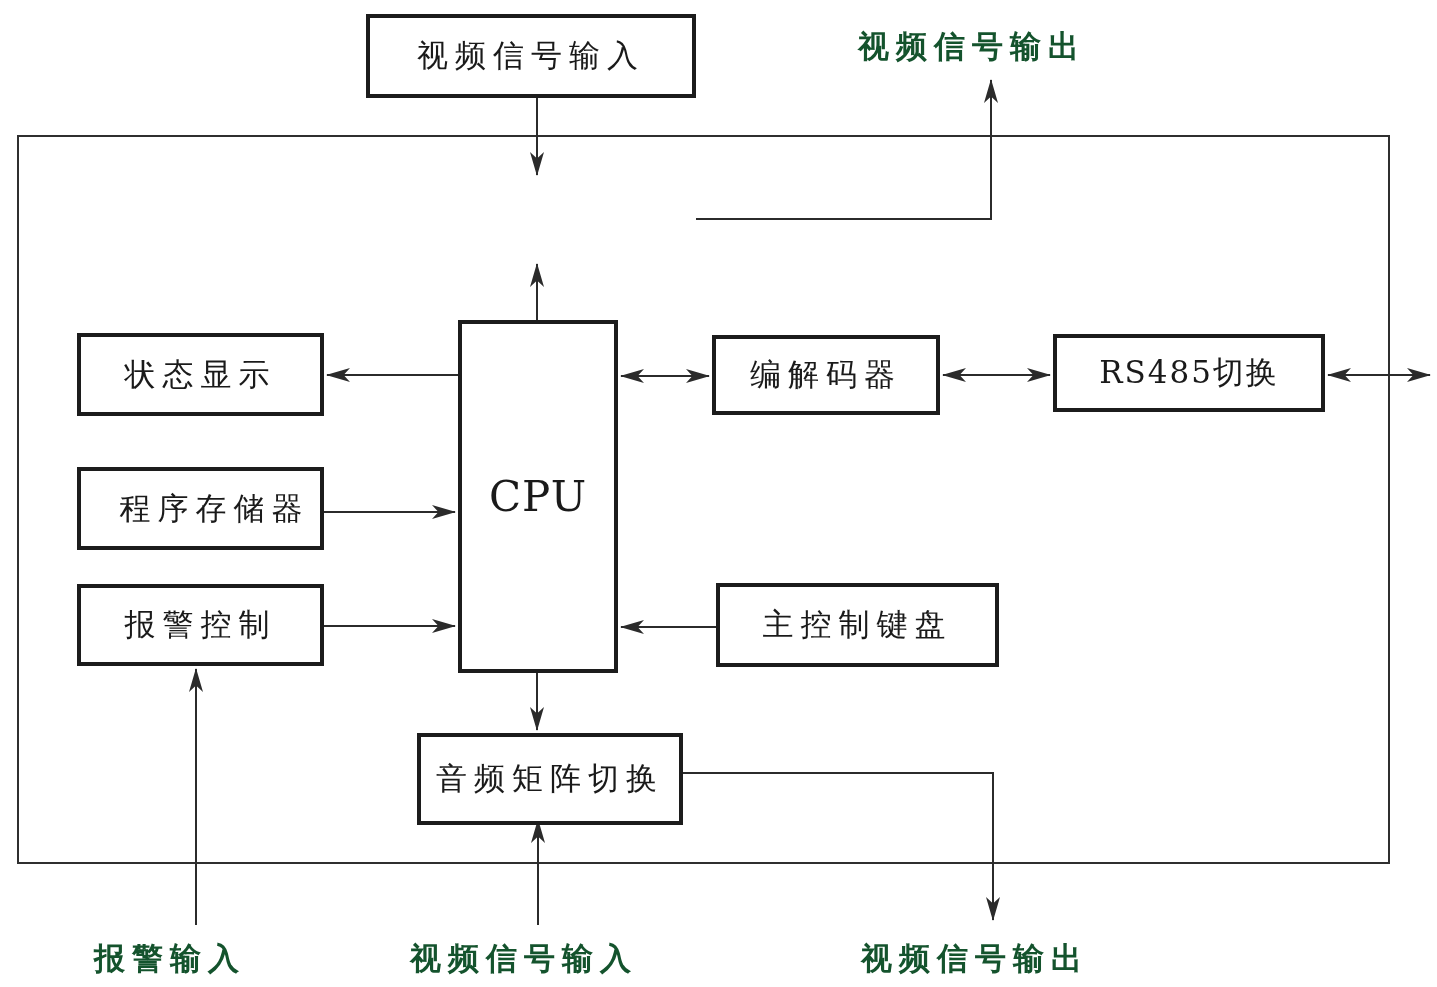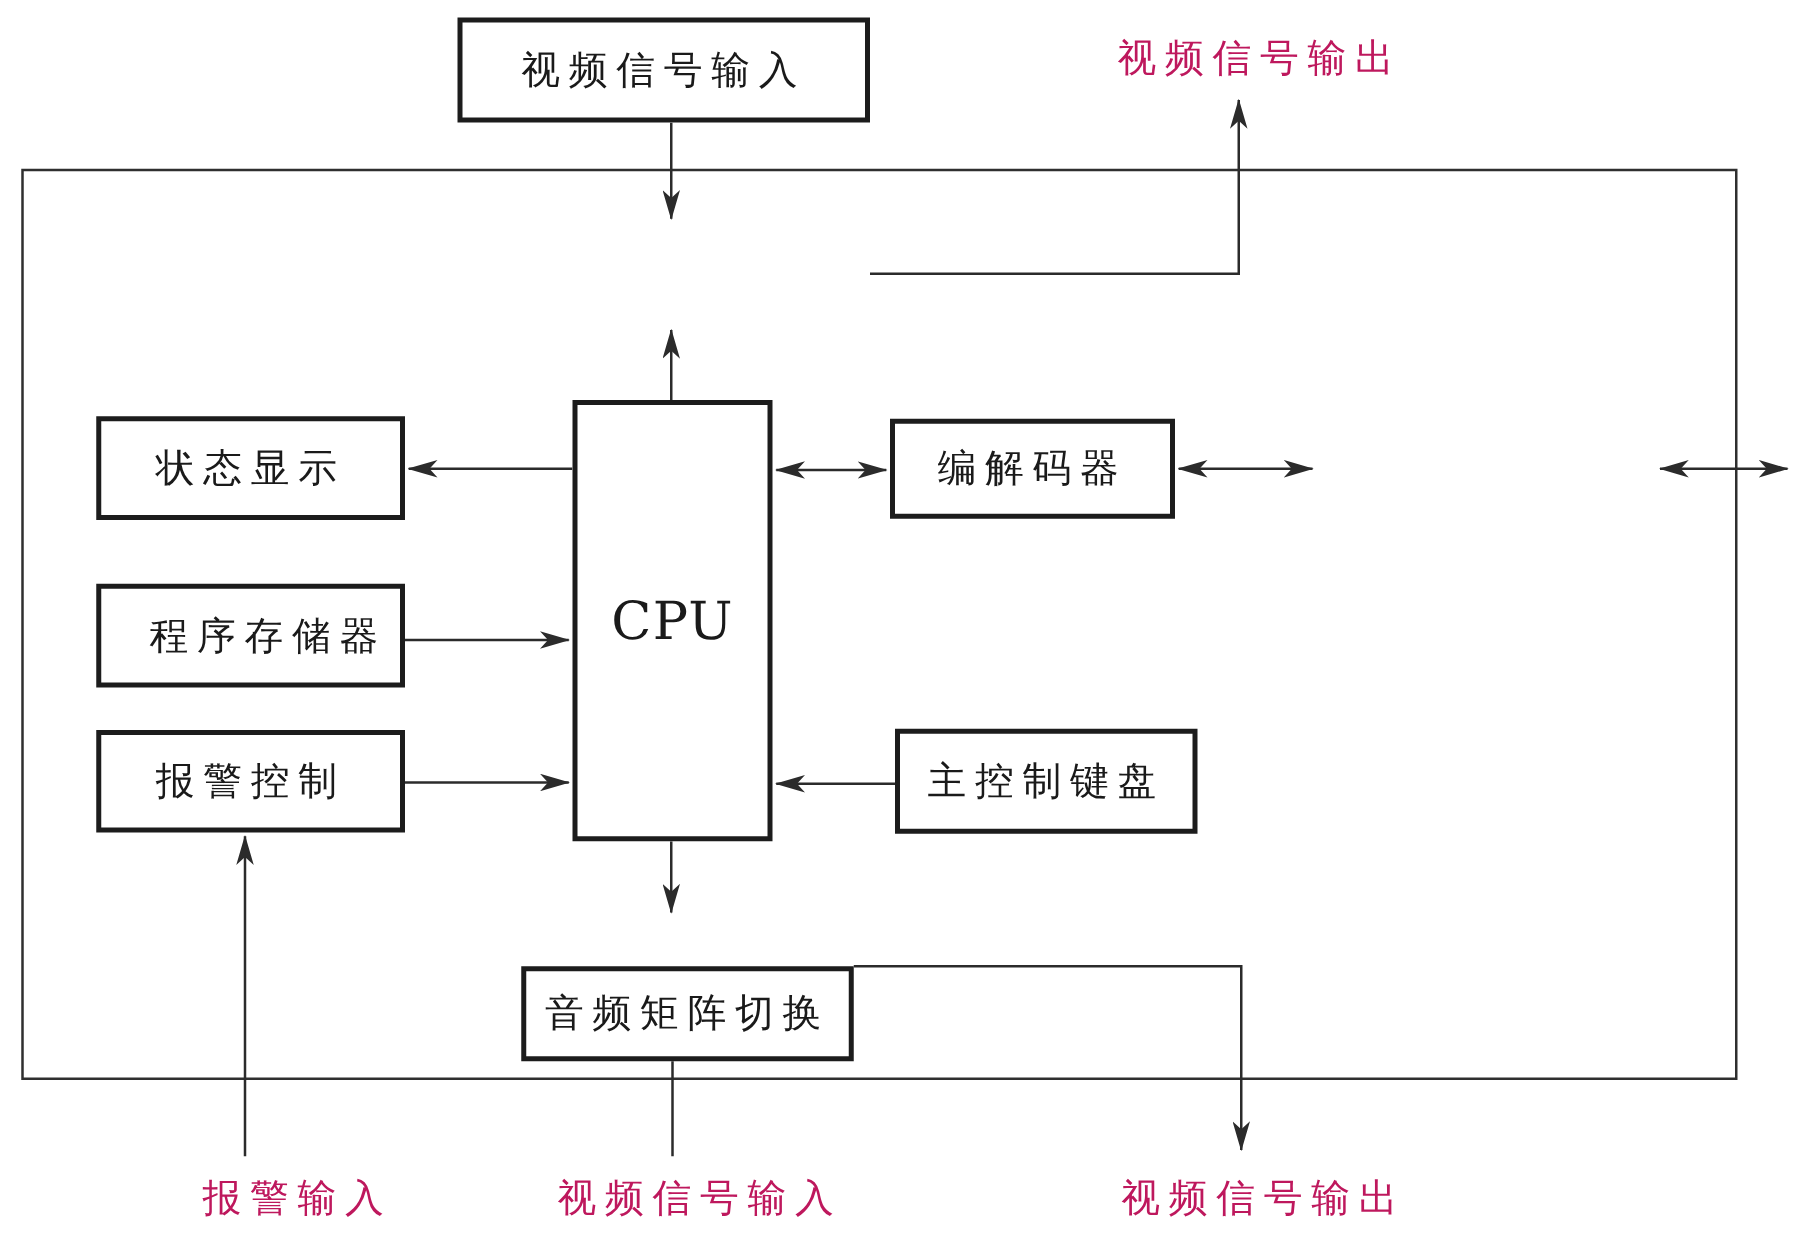--- a/index.html
+++ b/index.html
@@ -33,23 +33,24 @@
   .node .lbl.latin{letter-spacing:2px;}
   .node.cpu-node .lbl{
     font-size:42px;
     letter-spacing:1px;
   }
   .free-label{
     position:absolute;
     font-size:31px;
     letter-spacing:7px;
     white-space:nowrap;
-    text-align:right;
+    text-align:left;
     z-index:3;
-    color:#be185d;
+    color:#14532d;
+    font-weight:bold;
   }
   svg.wires{position:absolute;left:0;top:0;z-index:2;}
 </style>
 </head>
 <body>
 
 <div class="canvas">
 
   <div class="outer-frame" style="left:17px;top:135px;width:1369px;height:725px;"></div>
 
@@ -109,26 +110,29 @@
   </div>
 
   <div class="node cpu-node" style="left:458px;top:320px;width:160px;height:353px;">
     <span class="lbl latin">CPU</span>
   </div>
 
   <div class="node" style="left:712px;top:335px;width:228px;height:80px;">
     <span class="lbl">编解码器</span>
   </div>
 
+  <div class="node" style="left:1053px;top:334px;width:272px;height:78px;">
+    <span class="lbl latin">RS485切换</span>
+  </div>
 
-  <div class="node" style="left:716px;top:583px;width:242px;height:84px;">
+  <div class="node" style="left:716px;top:583px;width:283px;height:84px;">
     <span class="lbl">主控制键盘</span>
   </div>
 
-  <div class="node" style="left:417px;top:733px;width:266px;height:76px;margin-top:40px;">
+  <div class="node" style="left:417px;top:733px;width:266px;height:92px;">
     <span class="lbl">音频矩阵切换</span>
   </div>
 
   <div class="free-label" style="left:858px;top:26px;width:264px;">视频信号输出</div>
 
   <div class="free-label" style="left:94px;top:938px;width:220px;">报警输入</div>
 
   <div class="free-label" style="left:410px;top:938px;width:264px;">视频信号输入</div>
 
   <div class="free-label" style="left:861px;top:938px;width:264px;">视频信号输出</div>

